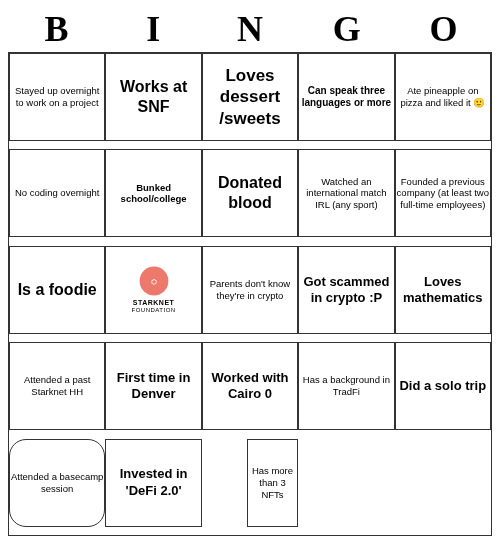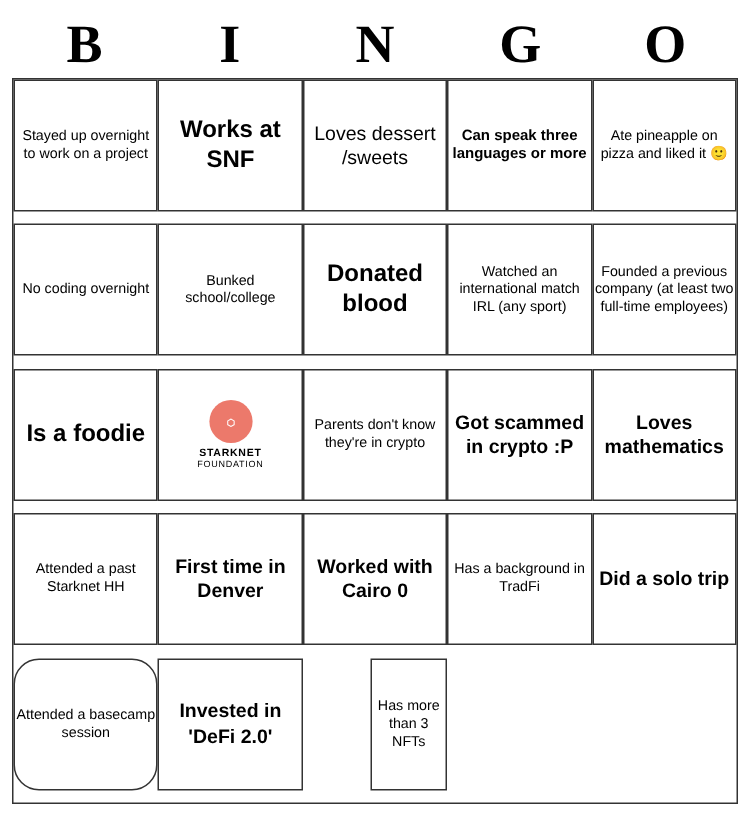--- a/index.html
+++ b/index.html
@@ -67,25 +67,25 @@
   <div class="bingo-letter">B</div>
   <div class="bingo-letter">I</div>
   <div class="bingo-letter">N</div>
   <div class="bingo-letter">G</div>
   <div class="bingo-letter">O</div>
 </div>
 
 <div class="bingo-grid" id="grid">
     <div class="cell" style="font-size: 9.5px; font-weight: normal;">Stayed up overnight to work on a project</div>
     <div class="cell" style="font-size: 16px; font-weight: bold;">Works at SNF</div>
-    <div class="cell" style="font-size: 13px; font-weight: normal;">Loves dessert /sweets</div>
+    <div class="cell" style="font-size: 17px; font-weight: bold;">Loves dessert /sweets</div>
     <div class="cell" style="font-size: 10px; font-weight: bold;">Can speak three languages or more</div>
     <div class="cell" style="font-size: 9.5px; font-weight: normal;">Ate pineapple on pizza and liked it 🙂</div>
     <div class="cell" style="font-size: 9.5px; font-weight: normal;">No coding overnight</div>
-    <div class="cell" style="font-size: 9.5px; font-weight: normal;">Bunked school/college</div>
+    <div class="cell" style="font-size: 9.5px; font-weight: bold;">Bunked school/college</div>
     <div class="cell" style="font-size: 16px; font-weight: bold;">Donated blood</div>
     <div class="cell" style="font-size: 9.5px; font-weight: normal;">Watched an international match IRL (any sport)</div>
     <div class="cell" style="font-size: 9.5px; font-weight: normal;">Founded a previous company (at least two full-time employees)</div>
     <div class="cell" style="font-size: 16px; font-weight: bold;">Is a foodie</div>
     <div class="cell">
       <div class="starknet-logo">
         <svg class="logo-shape" viewBox="0 0 40 40" xmlns="http://www.w3.org/2000/svg">
           <ellipse cx="20" cy="20" rx="18" ry="18" fill="#EC796B"></ellipse>
           <text x="20" y="24" text-anchor="middle" font-size="8" fill="white" font-weight="bold">⬡</text>
         </svg>

